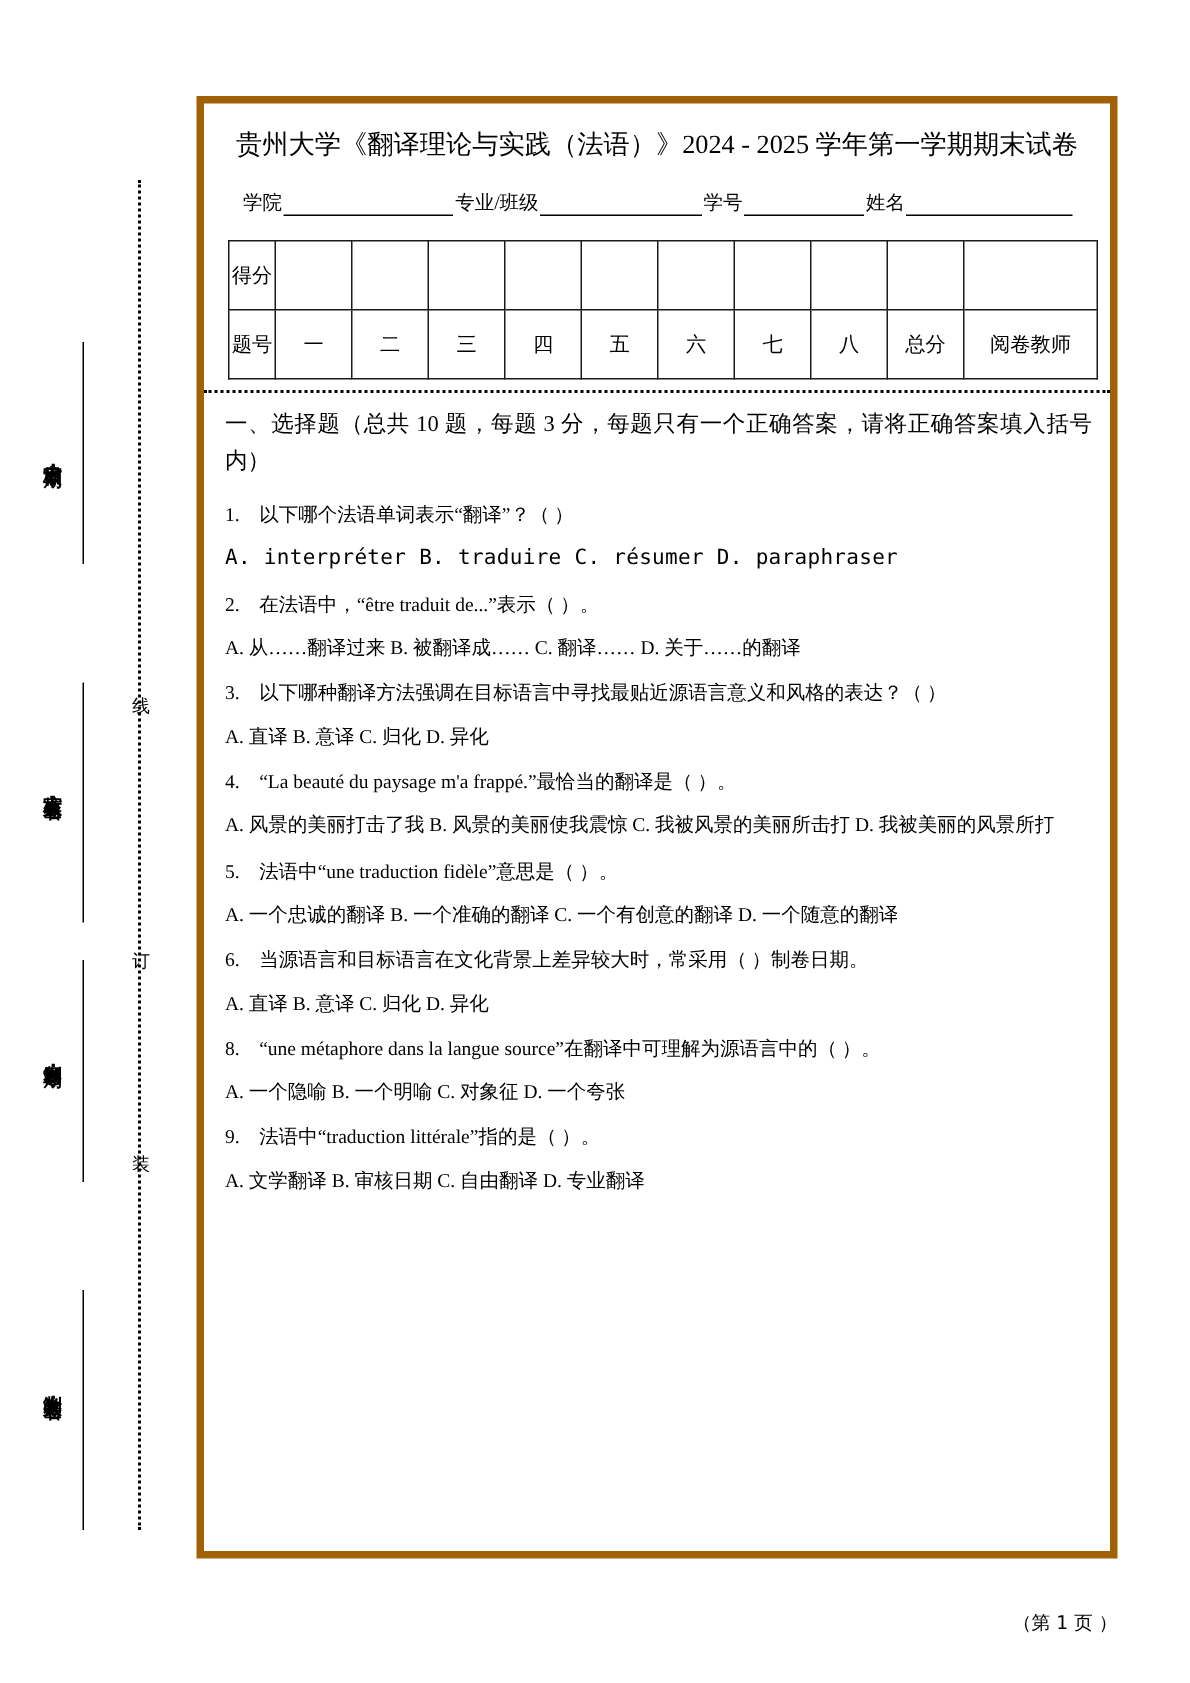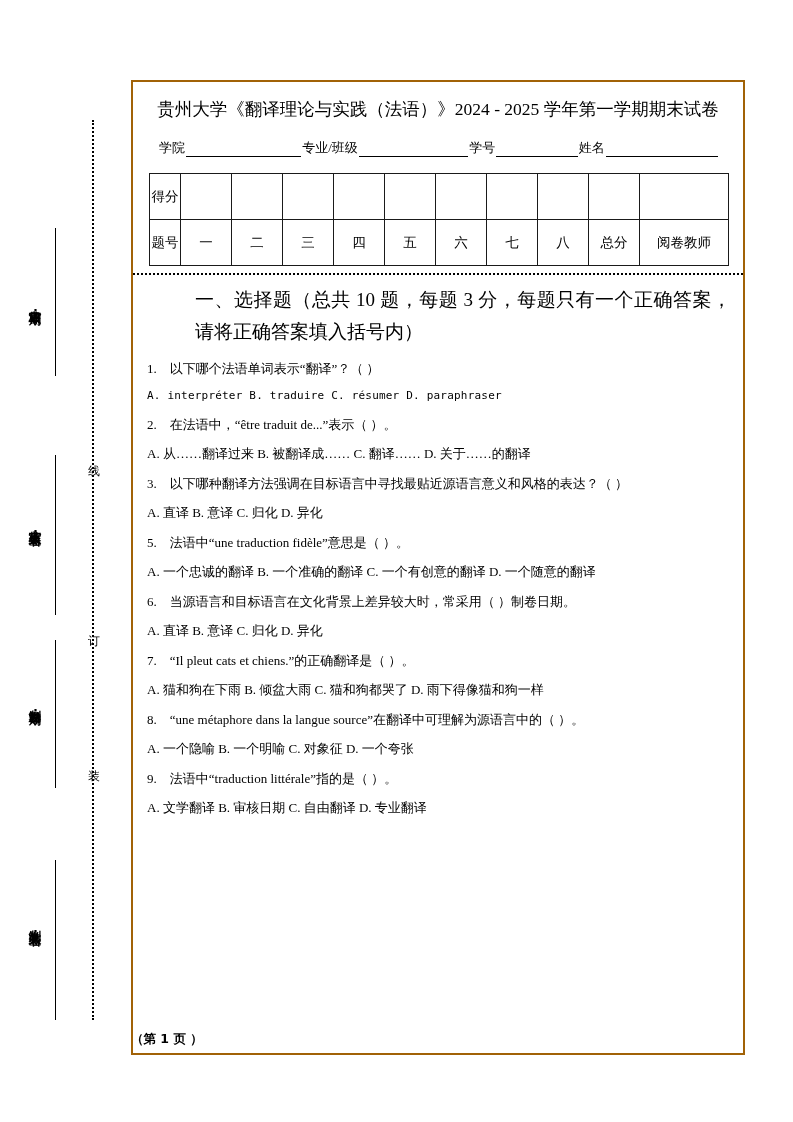--- a/index.html
+++ b/index.html
@@ -58,24 +58,24 @@
     font-family: "DejaVu Sans", "Liberation Sans", sans-serif;
     writing-mode: vertical-rl;
     text-orientation: upright;
     color: #000;
   }
 
   
   #page-frame {
     position: absolute;
     left: 131px;
-    top: 80px;
+    top: 64px;
     width: 614px;
     height: 975px;
-    border: 2px solid #a16207;
+    border: 5px solid #a16207;
     box-sizing: border-box;
     padding: 0;
   }
 
   #exam-title {
     margin: 14px 10px 0 10px;
     font-size: 17.5px;
     line-height: 1.55;
     text-align: center;
     font-family: "Liberation Serif", "DejaVu Serif", serif;
@@ -136,51 +136,50 @@
   }
 
   
   #questions {
     margin: 9px 12px 0 14px;
     font-size: 13px;
     line-height: 1.62;
   }
   .q-block { margin: 0; }
   .q-section-head {
-    font-size: 19px;
+    font-size: 15px;
     line-height: 1.68;
     margin-bottom: 10px;
     text-align: justify;
-    margin-left: 48px;
   }
   .q-stem {
     margin-bottom: 8px;
     text-align: justify;
     line-height: 1.62;
   }
   .q-options {
     margin-bottom: 9px;
     text-align: justify;
     line-height: 1.62;
   }
   .lat {
     font-family: "DejaVu Sans Mono", "Liberation Mono", monospace;
-    font-size: 11px;
+    font-size: 14px;
     letter-spacing: 0.2px;
   }
 
   
   #page-footer {
     position: absolute;
     left: 131px;
-    top: 1031px;
+    top: 1074px;
     width: 614px;
-    text-align: left;
+    text-align: right;
     font-size: 12.5px;
-    font-weight: bold;
+    font-weight: normal;
     font-family: "DejaVu Sans", "Liberation Sans", sans-serif;
   }
 </style>
 </head>
 <body>
 
 <div id="left-margin">
   <div id="binding-line"></div>
 <div class="vlabel" style="top: 300px; left: 26px;">审核日期:</div>
     <div class="vlabel" style="top: 520px; left: 26px;">审核人签名:</div>
@@ -254,30 +253,30 @@
         </div>
         <div class="q-block">
           <div class="q-stem"><span>2. </span><span>在法语中，“être traduit de...”表示（  ）。</span></div>
           <div class="q-options">A. 从……翻译过来  B. 被翻译成……  C. 翻译……  D. 关于……的翻译</div>
         </div>
         <div class="q-block">
           <div class="q-stem"><span>3. </span><span>以下哪种翻译方法强调在目标语言中寻找最贴近源语言意义和风格的表达？（  ）</span></div>
           <div class="q-options">A. 直译  B. 意译  C. 归化  D. 异化</div>
         </div>
         <div class="q-block">
+          <div class="q-stem"><span>4. </span><span>“La beauté du paysage m'a frappé.”最恰当的翻译是（  ）。</span></div>
+          <div class="q-options">A. 风景的美丽打击了我  B. 风景的美丽使我震惊  C. 我被风景的美丽所击打  D. 我被美丽的风景所打</div>
+        </div>
+        <div class="q-block">
           <div class="q-stem"><span>5. </span><span>法语中“une traduction fidèle”意思是（  ）。</span></div>
           <div class="q-options">A. 一个忠诚的翻译  B. 一个准确的翻译  C. 一个有创意的翻译  D. 一个随意的翻译</div>
         </div>
         <div class="q-block">
           <div class="q-stem"><span>6. </span><span>当源语言和目标语言在文化背景上差异较大时，常采用（  ）制卷日期。</span></div>
           <div class="q-options">A. 直译  B. 意译  C. 归化  D. 异化</div>
-        </div>
-        <div class="q-block">
-          <div class="q-stem"><span>7. </span><span>“Il pleut cats et chiens.”的正确翻译是（  ）。</span></div>
-          <div class="q-options">A. 猫和狗在下雨  B. 倾盆大雨  C. 猫和狗都哭了  D. 雨下得像猫和狗一样</div>
         </div>
         <div class="q-block">
           <div class="q-stem"><span>8. </span><span>“une métaphore dans la langue source”在翻译中可理解为源语言中的（  ）。</span></div>
           <div class="q-options">A. 一个隐喻  B. 一个明喻  C. 对象征  D. 一个夸张</div>
         </div>
         <div class="q-block">
           <div class="q-stem"><span>9. </span><span>法语中“traduction littérale”指的是（  ）。</span></div>
           <div class="q-options">A. 文学翻译  B. 审核日期  C. 自由翻译  D. 专业翻译</div>
         </div>
       </div>

